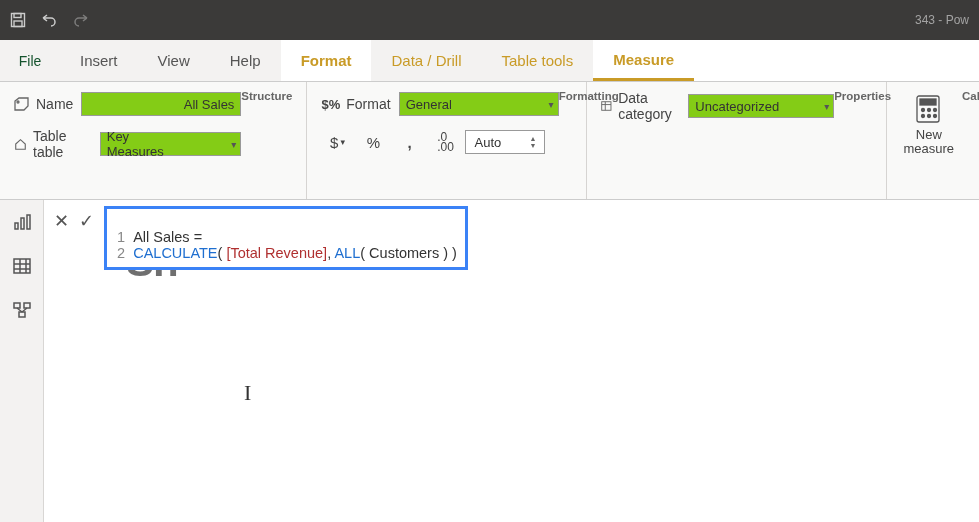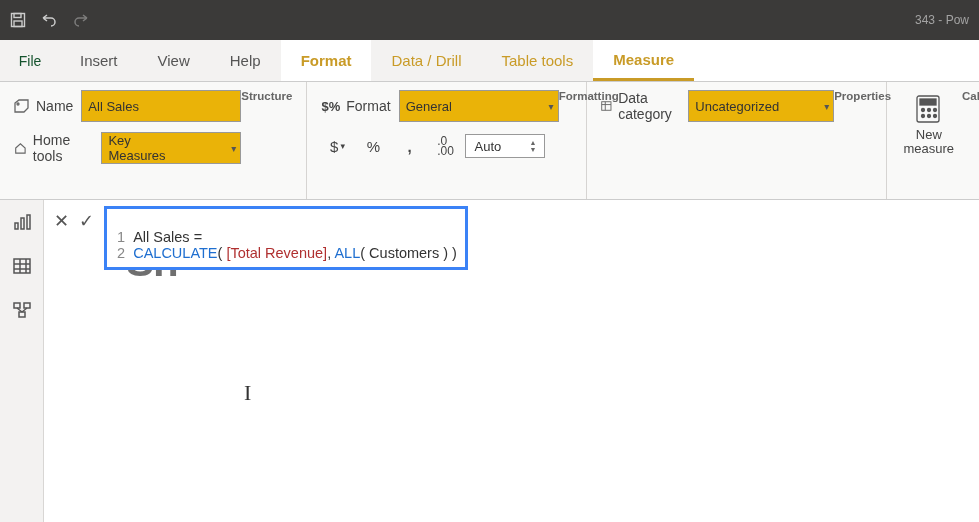--- a/index.html
+++ b/index.html
@@ -16,21 +16,21 @@
 .tab.active { background: #fff; }
 .tab.gold { color: #c99b27; }
 .tab.gold.active { background: #fff; font-weight: 600; }
 
 .ribbon { height: 118px; background: #f9f9f8; border-bottom: 1px solid #ccc; display: flex; }
 .group { border-right: 1px solid #d6d4d2; padding: 8px 14px 0; display: flex; flex-direction: row; }
 .group .body { flex: 1; }
 .group .label { text-align: center; font-size: 11.5px; color: #666; padding-bottom: 4px; font-weight: bold; }
 .row { display: flex; align-items: center; gap: 8px; margin-bottom: 10px; min-height: 28px; }
 .lab { display: inline-flex; align-items: center; gap: 6px; font-size: 14px; color: #444; }
-.inputbox, .combo { height: 32px; border: 1px solid #999; background: #eab308; padding: 0 6px; font-size: 13px; display: inline-flex; align-items: center; }
+.inputbox, .combo { height: 24px; border: 1px solid #999; background: #84cc16; padding: 0 6px; font-size: 13px; display: inline-flex; align-items: center; justify-content: flex-end; }
 .combo { padding-right: 4px; gap: 39px; }
 .combo .caret { margin-left: auto; font-size: 10px; color: #555; padding-left: 6px; }
 .iconbtn { height: 24px; min-width: 24px; display: inline-flex; align-items: center; justify-content: center; font-size: 15px; color: #444; cursor: pointer; }
 .fmt-icons { display: flex; align-items: center; gap: 12px; font-size: 17px; padding-left: 4px; }
 .spinner { width: 80px; height: 24px; border: 1px solid #999; background: #fff; display: flex; align-items: center; padding: 0 8px; font-size: 13px; position: relative; text-align: right; }
 .spinner .arrows { margin-left: auto; display: flex; flex-direction: column; font-size: 7px; line-height: 7px; color: #666; }
 .big-btn { text-align: center; padding: 4px 8px; cursor: pointer; color: #444; }
 .big-btn svg { display: block; margin: 0 auto 4px; }
 .big-btn .t { font-size: 13px; line-height: 14px; }
 
@@ -100,21 +100,21 @@
         </span>
         <div class="inputbox" style="width:160px">
             <span>All Sales</span>
           </div>
       </div>
       <div class="row">
         <span class="lab">
           <svg width="15" height="14" viewBox="0 0 15 14" stroke="#666" fill="none" stroke-width="1.3">
               <path d="M2 7 L7.5 2 L13 7 V13 H2 Z"></path>
             </svg>
-          <span>Home tools</span>
+          <span>Table table</span>
         </span>
         <div class="combo" style="width:160px">
             <span>Key Measures</span>
             <span class="caret">▾</span>
           </div>
       </div>
     </div>
     <div class="label">Structure</div>
   </div>
 

